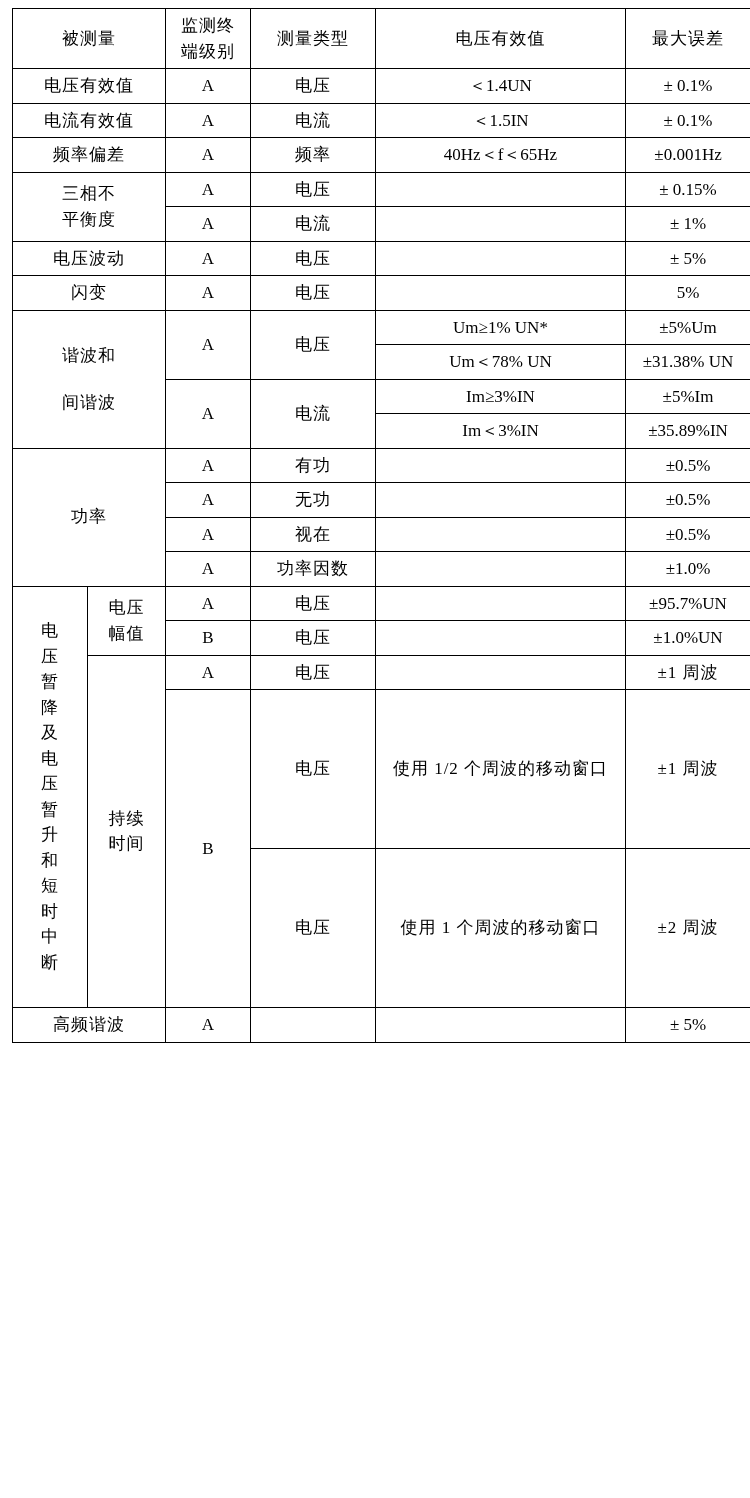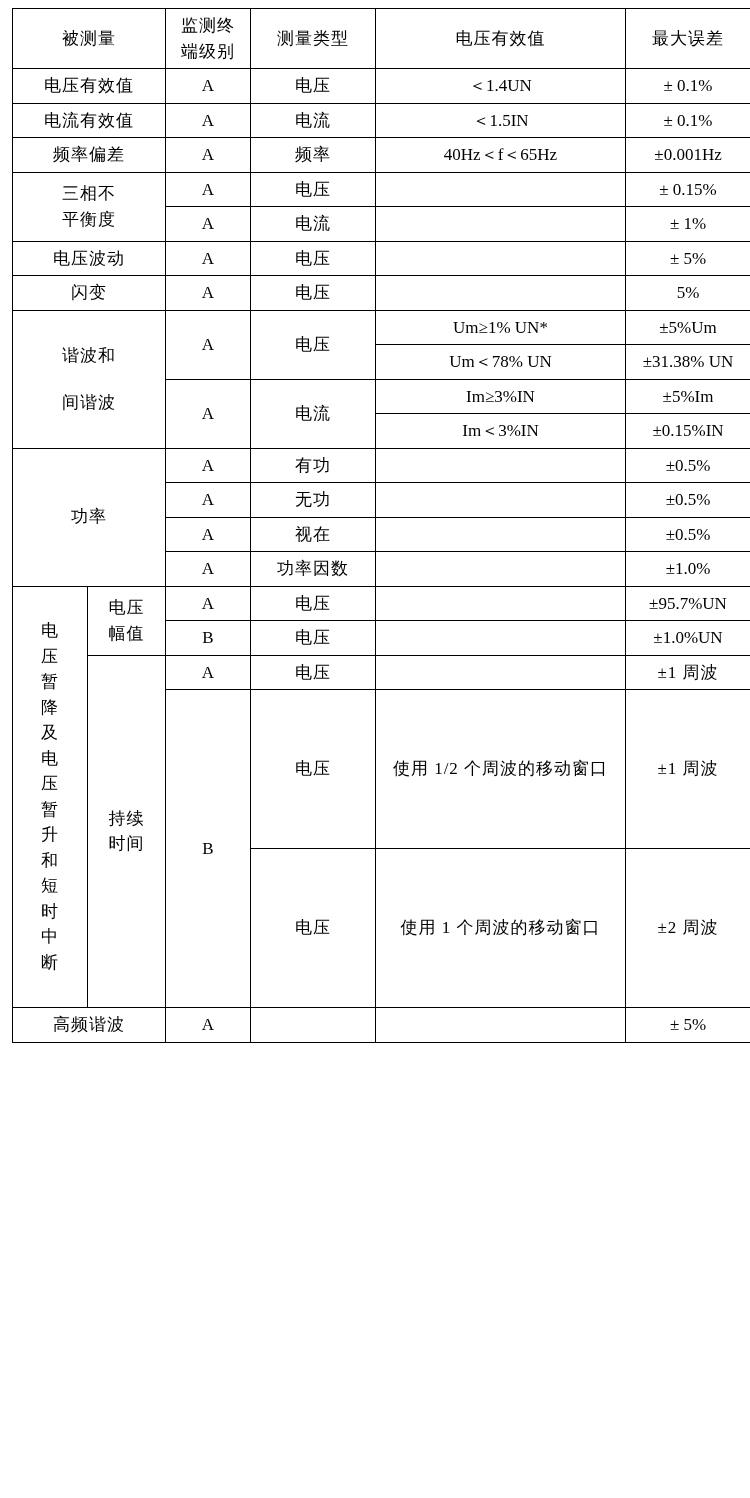--- a/index.html
+++ b/index.html
@@ -168,21 +168,21 @@
         <td class="mono-ish">±31.38% UN</td>
       </tr>
       <tr>
         <td class="mono-ish" rowspan="2">A</td>
         <td class="cjk" rowspan="2">电流</td>
         <td class="mono-ish" colspan="2">Im≥3%IN</td>
         <td class="mono-ish">±5%Im</td>
       </tr>
       <tr>
         <td class="mono-ish" colspan="2">Im＜3%IN</td>
-        <td class="mono-ish">±0.15%IN</td>
+        <td class="mono-ish">±35.89%IN</td>
       </tr>
 
       <tr>
         <td class="cjk" colspan="2" rowspan="4">功率</td>
         <td class="mono-ish">A</td>
         <td class="cjk">有功</td>
         <td class="mono-ish" colspan="2"></td>
         <td class="mono-ish">±0.5%</td>
       </tr>
       <tr>

